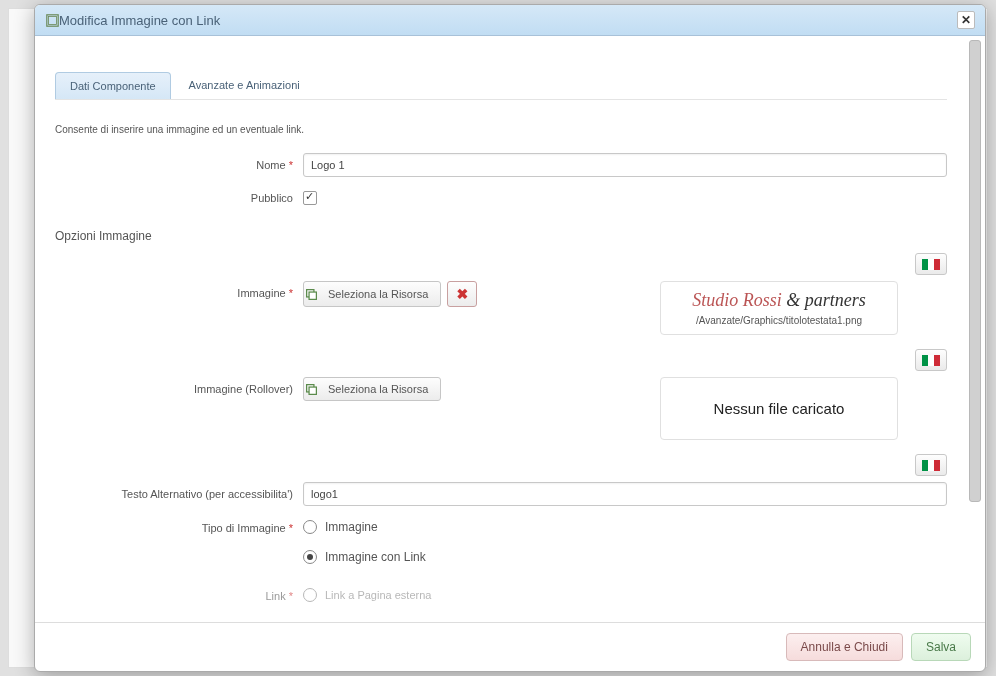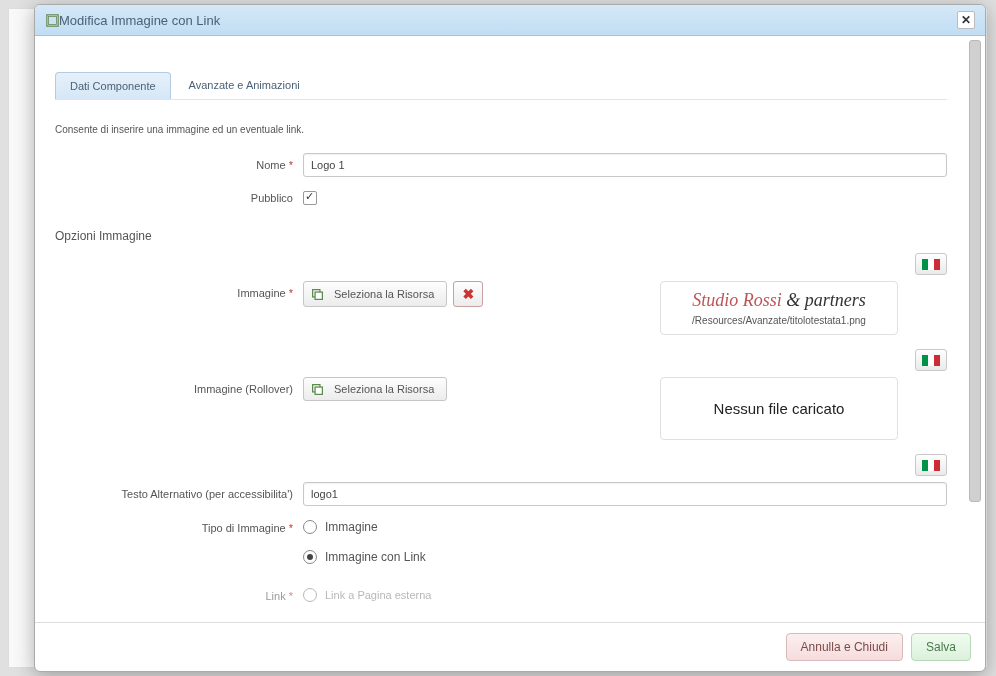--- a/index.html
+++ b/index.html
@@ -180,21 +180,21 @@
 }
 .flag-it span { flex: 1; }
 .flag-it .g { background: #009246; }
 .flag-it .w { background: #fff; }
 .flag-it .r { background: #ce2b37; }
 .resource-btn {
   display: inline-flex; align-items: center; gap: 10px;
   background: linear-gradient(#fdfdfd,#ececec);
   border: 1px solid #c6c6c6;
   border-radius: 3px;
-  padding: 4px 12px 4px 6px;
+  padding: 4px 12px 4px 0;
   font-size: 11px;
   color: #555;
   cursor: pointer;
 }
 .resource-btn .ricon {
   width: 14px; height: 14px;
   display: flex; align-items: center; justify-content: center;
   color: #4a7a3a;
 }
 .delete-btn {
@@ -355,21 +355,21 @@
                       </svg>
                   </span>
                   <span>Seleziona la Risorsa</span>
                 </div>
                 <div class="delete-btn">✖</div>
               </div>
             </div>
             <div class="img-right">
               <div class="preview-box">
                 <div class="preview-logo"><span>Studio Rossi</span><span class="blk"> &amp; </span><span class="blk" style="font-style:italic;color:#333">partners</span></div>
-                <div class="preview-path">/Resources/Avanzate/titolotestata1.png</div>
+                <div class="preview-path">/Avanzate/Graphics/titolotestata1.png</div>
               </div>
             </div>
           </div>
         </div>
       </div>
 
       <div class="flag-row" style="margin-top:14px">
         <div class="flag-btn">
           <div class="flag-it">
               <span class="g"></span>

